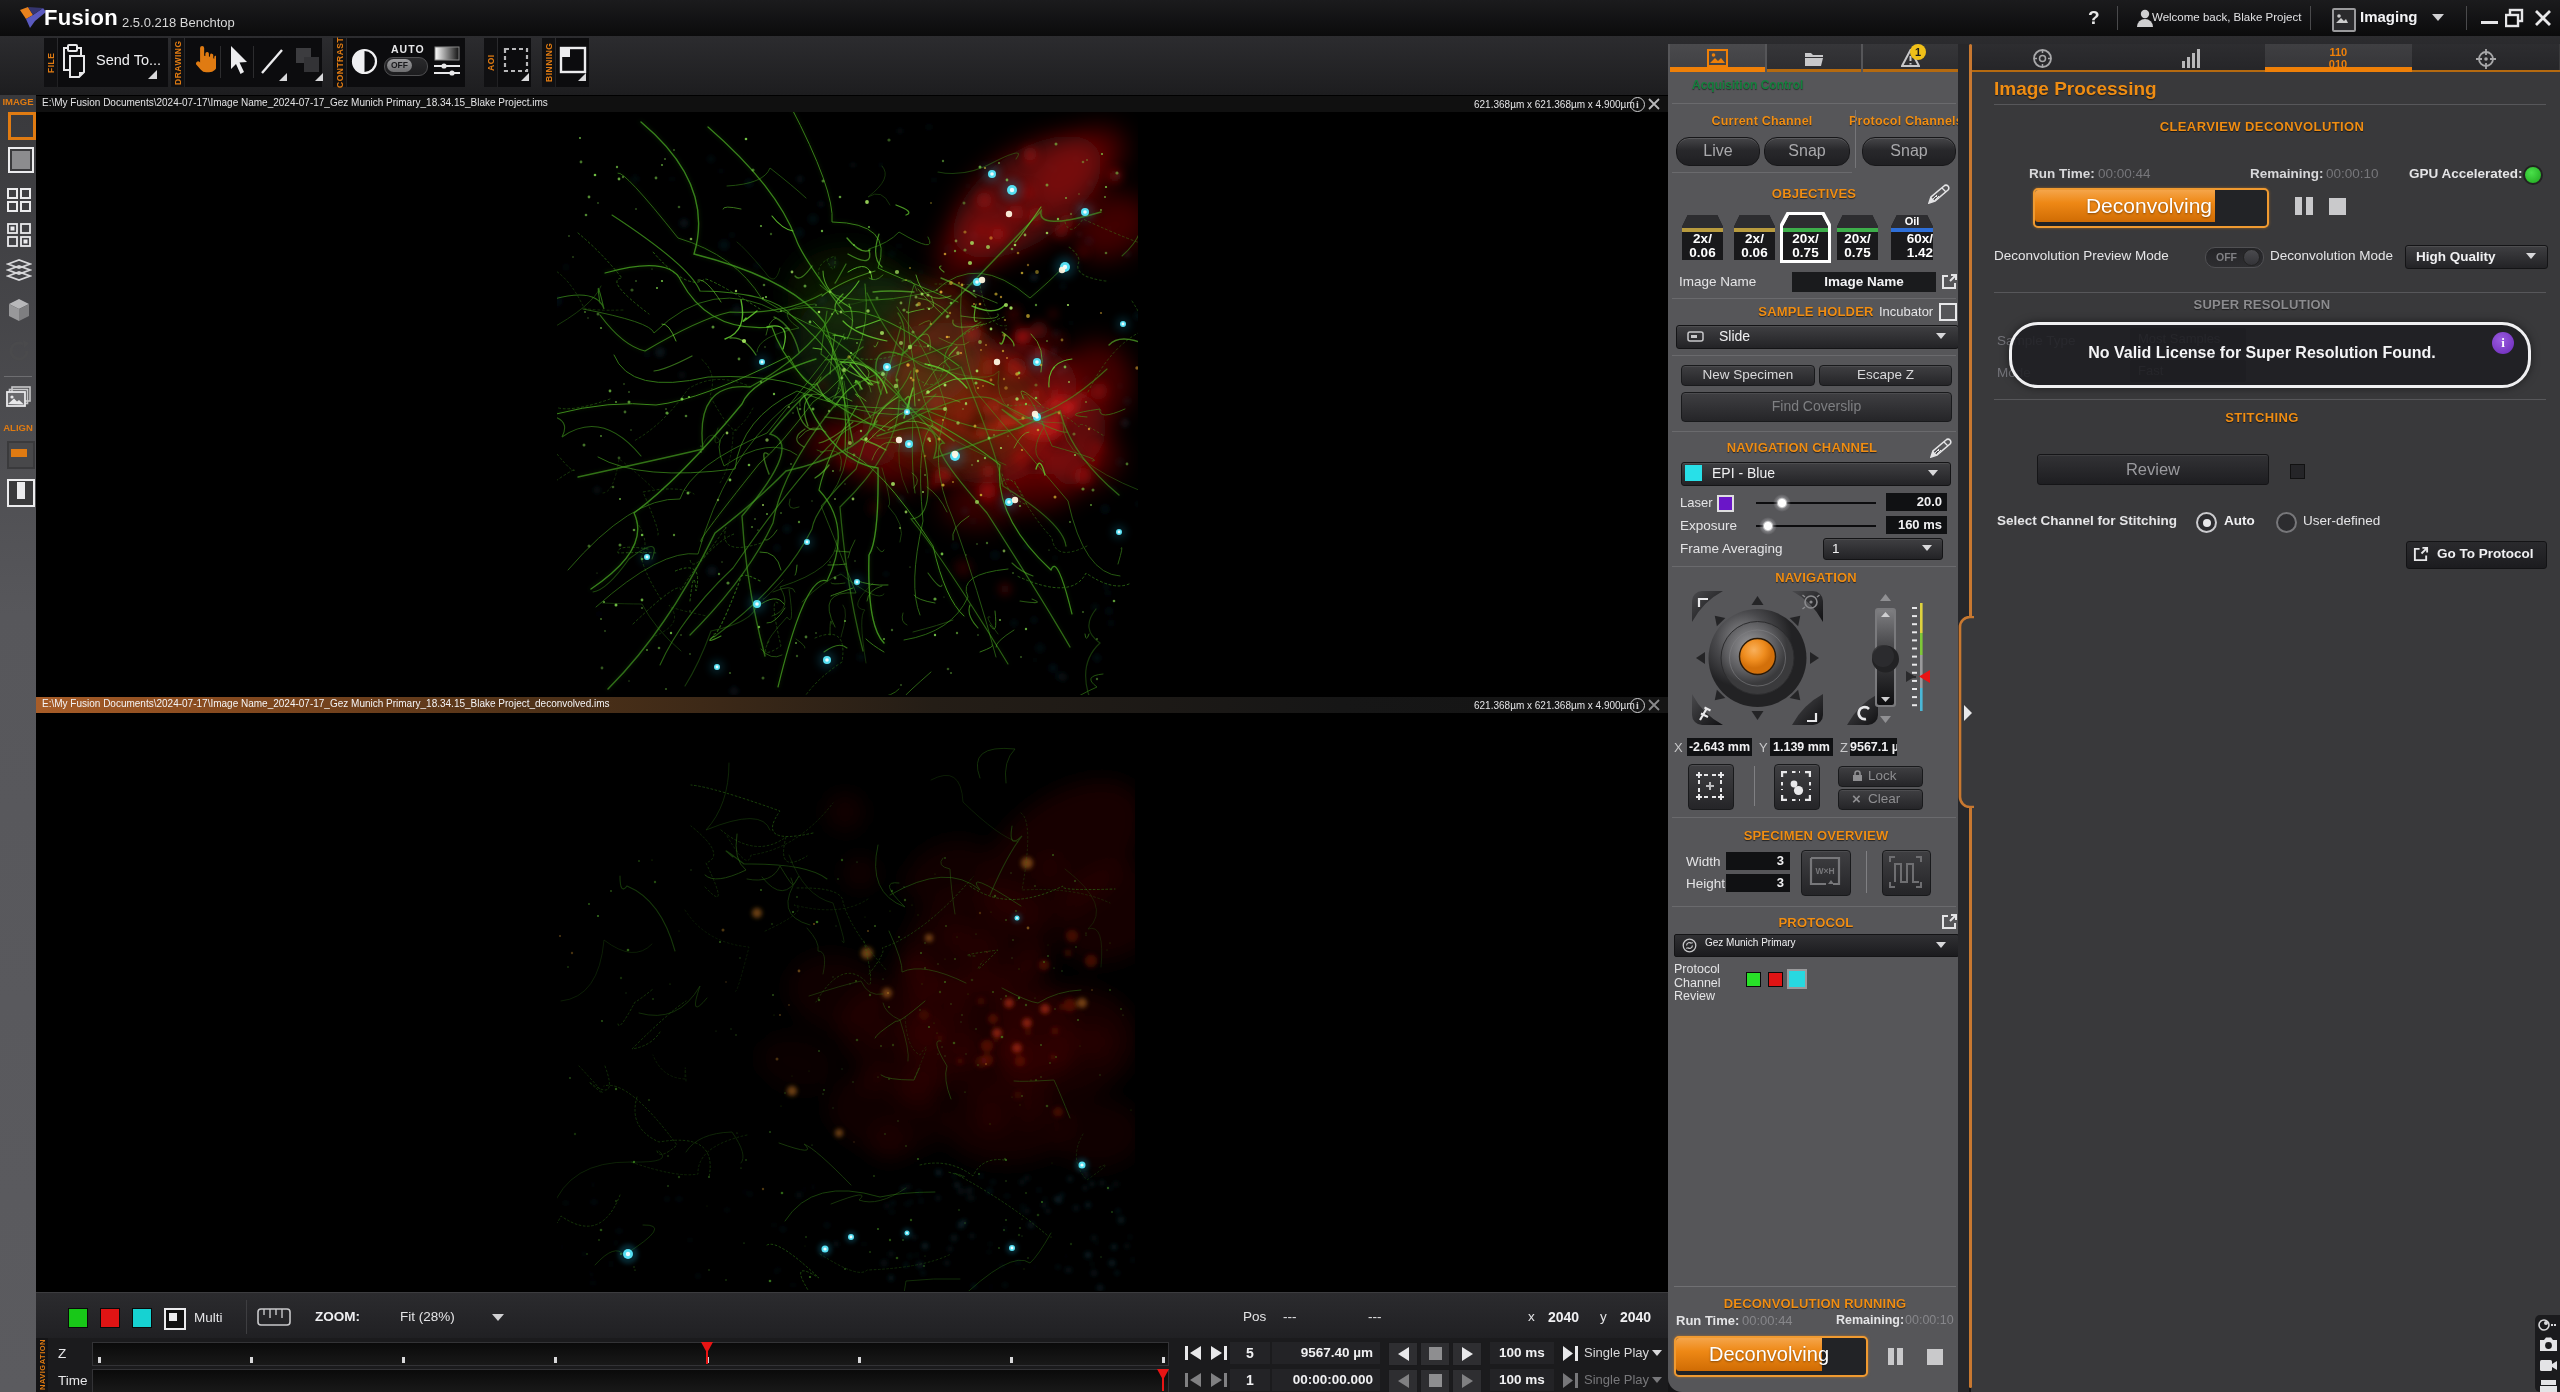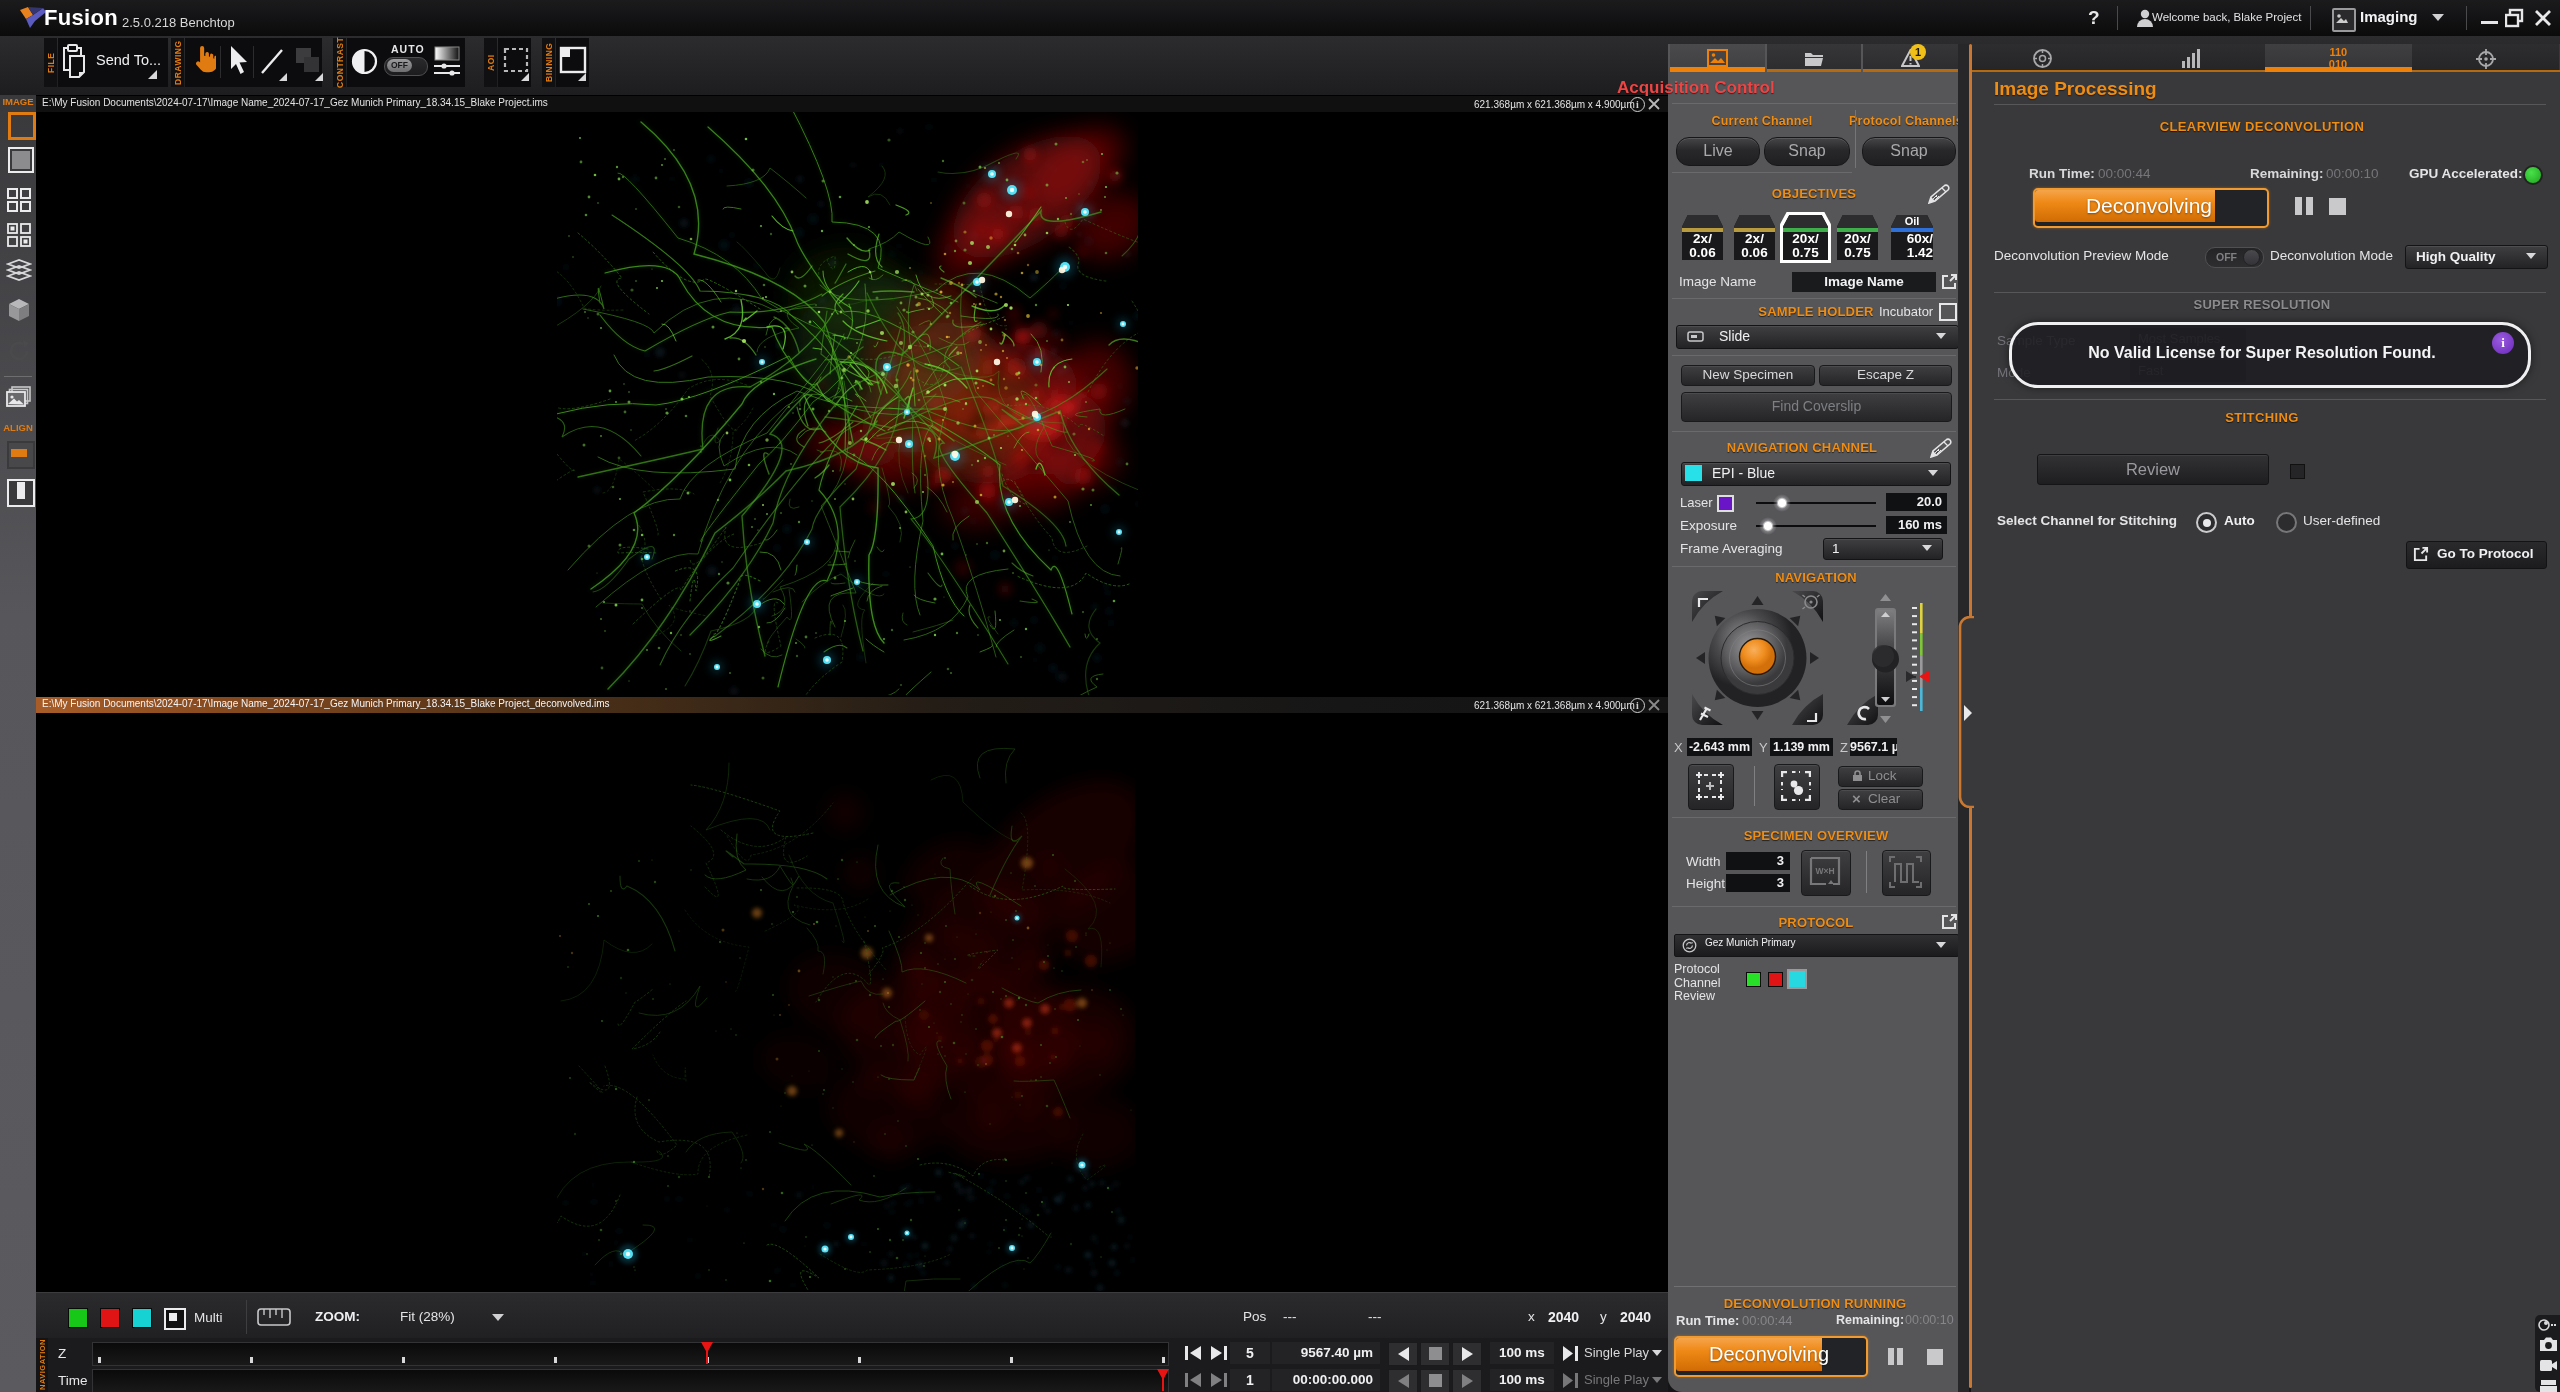--- a/index.html
+++ b/index.html
@@ -1761,21 +1761,21 @@
   </svg>
 <svg class="ab" style="left:1804px;top:50px" width="20" height="17" viewBox="0 0 20 17">
 <path d="M1 3 h6 l2 2 h10 v2 H1 Z" fill="#c8c8ca"></path>
     <path d="M1 8 h18 l-2 8 H1 Z" fill="#c8c8ca"></path>
   </svg>
 <svg class="ab" style="left:1901px;top:49px" width="19" height="19" viewBox="0 0 19 19">
 <path d="M9.5 1 L18 17 H1 Z" fill="none" stroke="#c8c8ca" stroke-width="2"></path>
 <path d="M9.5 7 v5 M9.5 14 v1.5" stroke="#c8c8ca" stroke-width="2"></path>
   </svg>
 <div class="ab " style="left:1910px;top:44px;width:16px;height:16px;background:#f0c018;border-radius:50%;color:#1a1a1c;font-size:11px;font-weight:bold;text-align:center;line-height:16px">1</div>
-<div class="ab " style="left:1617px;top:78px;color:#ef4444;font-weight:bold;font-size:17px;text-shadow:0 1px 1px rgba(0,0,0,.5)">Acquisition Control</div>
+<div class="ab " style="left:1692px;top:78px;color:#15803d;font-weight:bold;font-size:12px;text-shadow:0 1px 1px rgba(0,0,0,.5)">Acquisition Control</div>
 <div class="ab" style="left:1672px;top:103px;width:284px;height:1px;background:#6a6a6d"></div>
 <div class="ab hdr" style="left:1762px;top:114px;transform:translateX(-50%);white-space:nowrap;font-size:12.5px">Current Channel</div>
 <div class="ab hdr" style="left:1906px;top:114px;transform:translateX(-50%);white-space:nowrap;font-size:12.5px">Protocol Channels</div>
 <div class="ab " style="left:1855px;top:110px;width:1px;height:58px;background:#757578"></div>
 <div class="ab " style="left:1676px;top:137px;width:82px;height:27px;background:linear-gradient(#454548,#28282b 45%,#1f1f22);border:1px solid #171719;border-radius:13px;box-shadow:inset 0 1px 0 rgba(255,255,255,.12)">
     <div style="color:#a9a9ac;font-size:16px;text-align:center;line-height:25px">Live</div>
   </div>
 <div class="ab " style="left:1764px;top:137px;width:84px;height:27px;background:linear-gradient(#454548,#28282b 45%,#1f1f22);border:1px solid #171719;border-radius:13px;box-shadow:inset 0 1px 0 rgba(255,255,255,.12)">
     <div style="color:#a9a9ac;font-size:16px;text-align:center;line-height:25px">Snap</div>
   </div>

